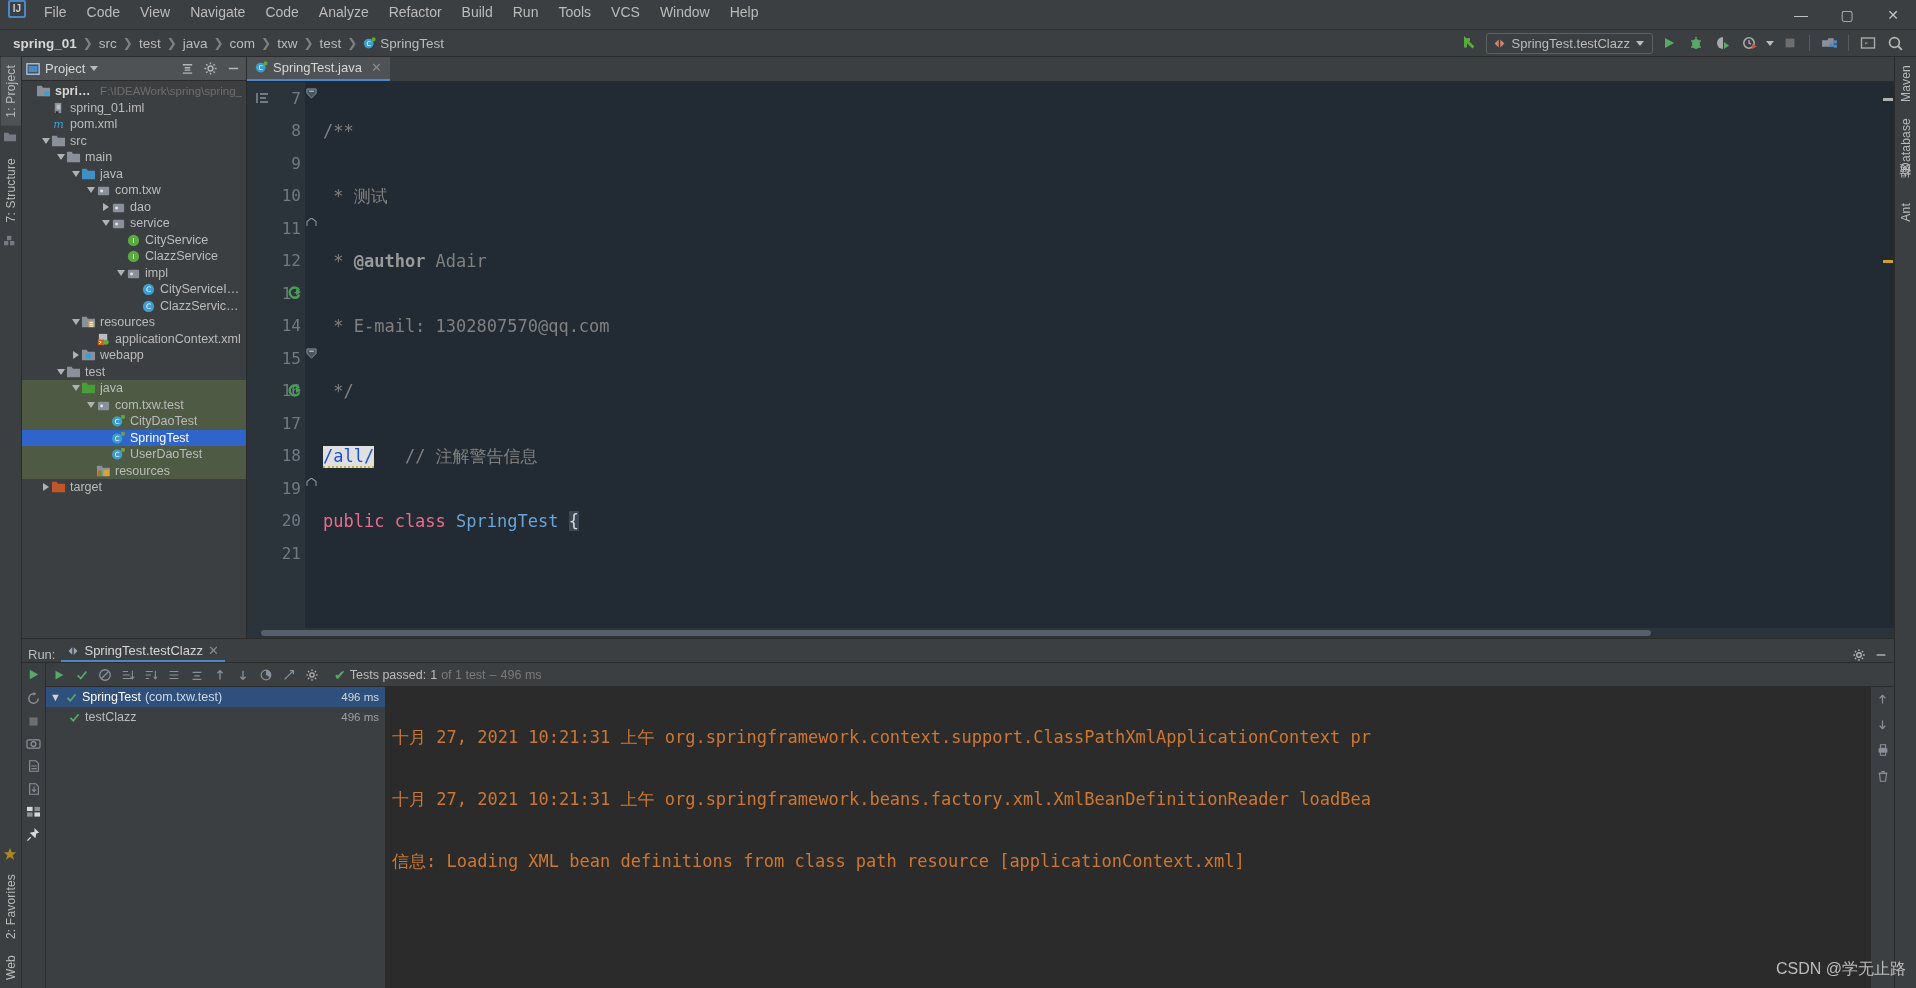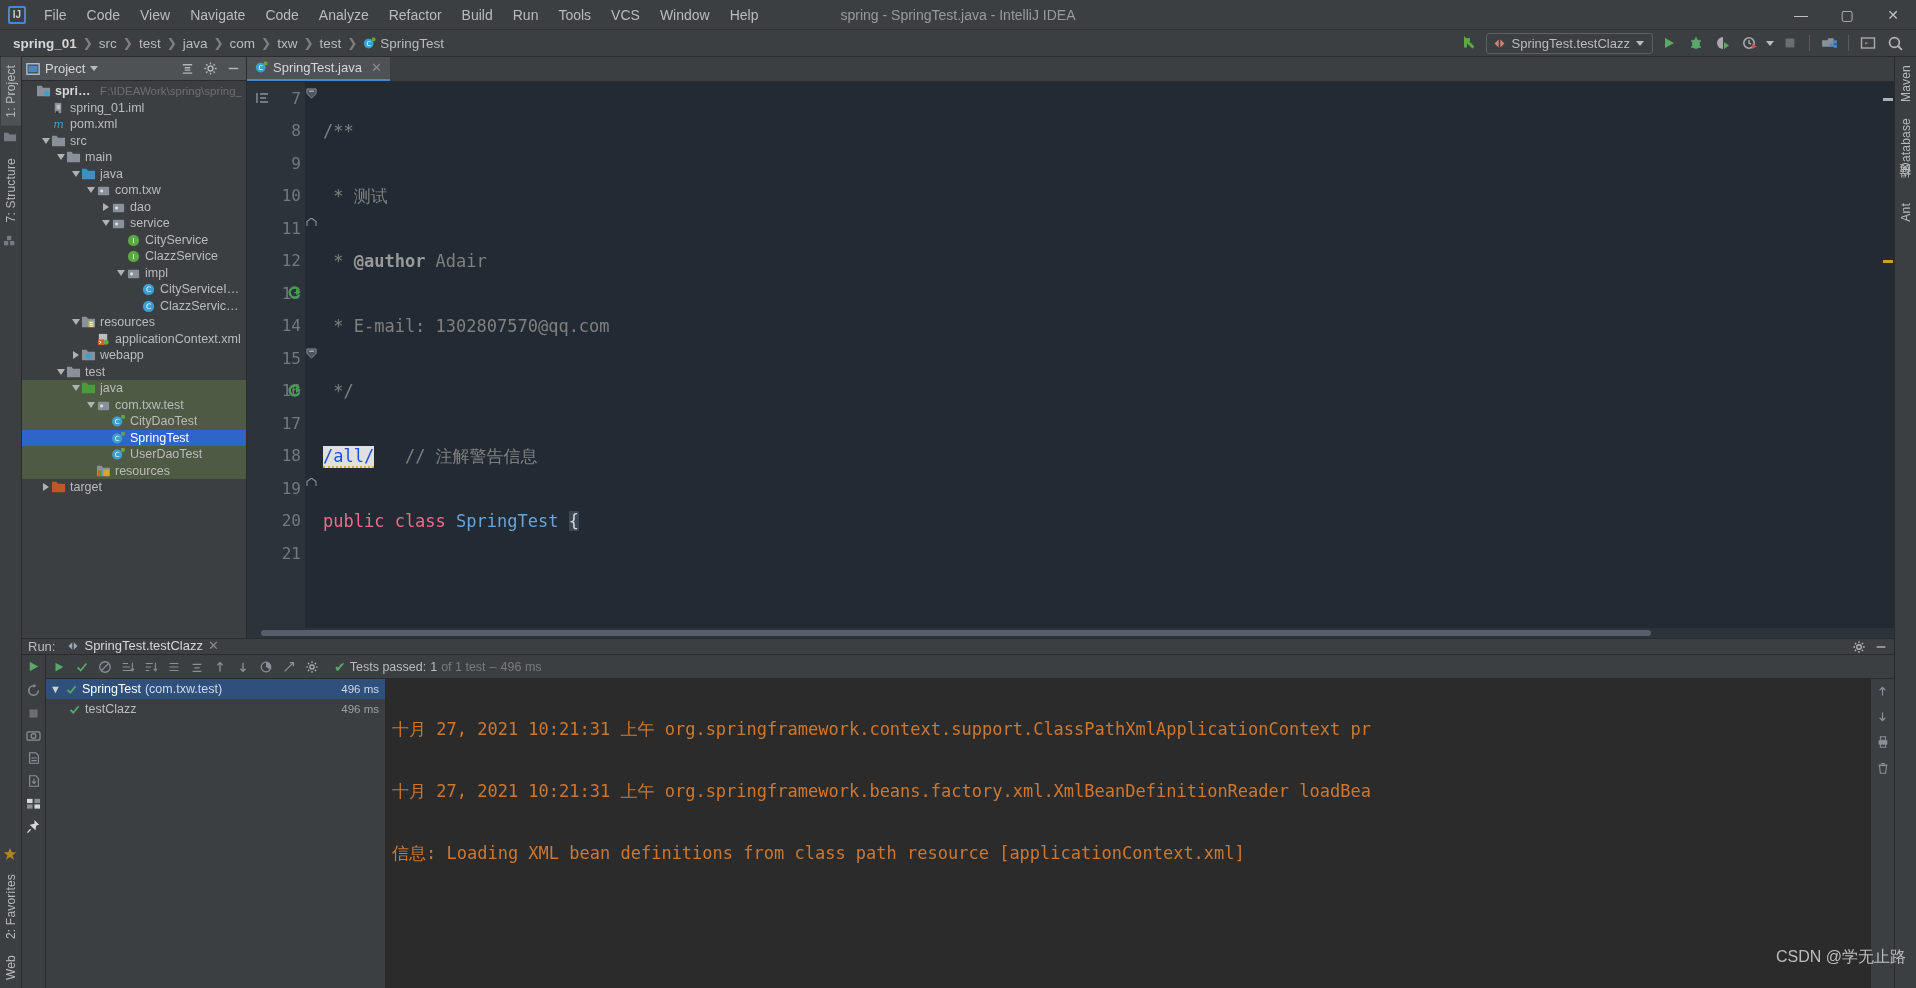--- a/index.html
+++ b/index.html
@@ -7,21 +7,21 @@
     width: 1916px; height: 988px;
     background: #3c3f41;
     font-family: "Liberation Sans", sans-serif;
     overflow: hidden;
     -webkit-font-smoothing: antialiased;
   }
   .app { position: relative; width: 1916px; height: 988px; background: #3c3f41; }
 
   
   .titlebar {
-    height: 30px; background: #3c3f41; display: flex; align-items: center;
+    height: 30px; background: #3c3f41; display: flex; align-items: flex-start;
     border-bottom: 1px solid #323232; position: relative;
   }
   .ij-logo {
     width: 18px; height: 18px; margin: 0 8px 0 8px; border: 2px solid #4a88c7;
     border-radius: 2px; color: #c8ccd0; font-size: 10px; font-weight: bold;
     display: flex; align-items: center; justify-content: center; line-height: 1;
   }
   .menubar { display: flex; align-items: center; gap: 0px; }
   .menu-item {
     color: #bbbbbb; font-size: 14px; padding: 4px 10px; cursor: default;
@@ -149,21 +149,21 @@
   .editor-scroll-h {
     height: 10px; background: #2b333b; position: relative;
   }
   .editor-scroll-h .thumb { position: absolute; left: 14px; top: 2px; width: 1390px; height: 6px; background: #555f6a; border-radius: 3px; }
   .err-stripe { width: 14px; background: #222b33; flex: 0 0 14px; position: relative; }
   .stripe-mark { position: absolute; right: 1px; width: 10px; height: 3px; }
 
   
   .run-panel { height: 350px; background: #3c3f41; display: flex; flex-direction: column; border-top: 1px solid #2b2b2b; }
   .run-header {
-    height: 16px; display: flex; align-items: center; gap: 6px; padding: 0 6px;
+    height: 24px; display: flex; align-items: flex-end; gap: 6px; padding: 0 6px;
     background: #3c3f41; border-bottom: 1px solid #2b2b2b;
   }
   .run-header .lbl { color: #bbbbbb; font-size: 13px; }
   .run-tab {
     display: flex; align-items: center; gap: 5px; color: #d6d6d6; font-size: 13px;
     padding: 2px 6px; border-bottom: 2px solid #4a88c7;
   }
   .run-header .right { margin-left: auto; display: flex; align-items: center; gap: 8px; }
 
   .run-body { flex: 1; display: flex; min-height: 0; }
@@ -192,21 +192,21 @@
     font-size: 17px; line-height: 31px; color: #a9b7c6; padding: 4px 6px;
     overflow: hidden; white-space: pre; min-width: 0;
   }
   .console .orange { color: #cc7832; }
   .console .white { color: #d8d8d8; }
   .console-right {
     width: 24px; background: #3c3f41; display: flex; flex-direction: column;
     align-items: center; padding-top: 6px; gap: 12px; border-left: 1px solid #2b2b2b;
   }
   .watermark {
-    position: absolute; right: 10px; bottom: 20px; color: #c9c9c9; font-size: 16px;
+    position: absolute; right: 10px; bottom: 8px; color: #c9c9c9; font-size: 16px;
     opacity: .92; z-index: 10;
   }
   svg { display: block; }
 </style>
 </head>
 <body>
 
 <div class="app">
 
   <div class="titlebar">
@@ -219,21 +219,20 @@
       <div class="menu-item"><span>Code</span></div>
       <div class="menu-item"><span>Analyze</span></div>
       <div class="menu-item"><span>Refactor</span></div>
       <div class="menu-item"><span>Build</span></div>
       <div class="menu-item"><span>Run</span></div>
       <div class="menu-item"><span>Tools</span></div>
       <div class="menu-item"><span>VCS</span></div>
       <div class="menu-item"><span>Window</span></div>
       <div class="menu-item"><span>Help</span></div>
     </div>
-    <div class="win-title">spring - SpringTest.java - IntelliJ IDEA</div>
     <div class="win-btns">
       <div class="win-btn">—</div>
       <div class="win-btn">▢</div>
       <div class="win-btn close">✕</div>
     </div>
   </div>
 
   <div class="navbar">
     <div class="crumb">
       <span class="seg bold">spring_01</span>

